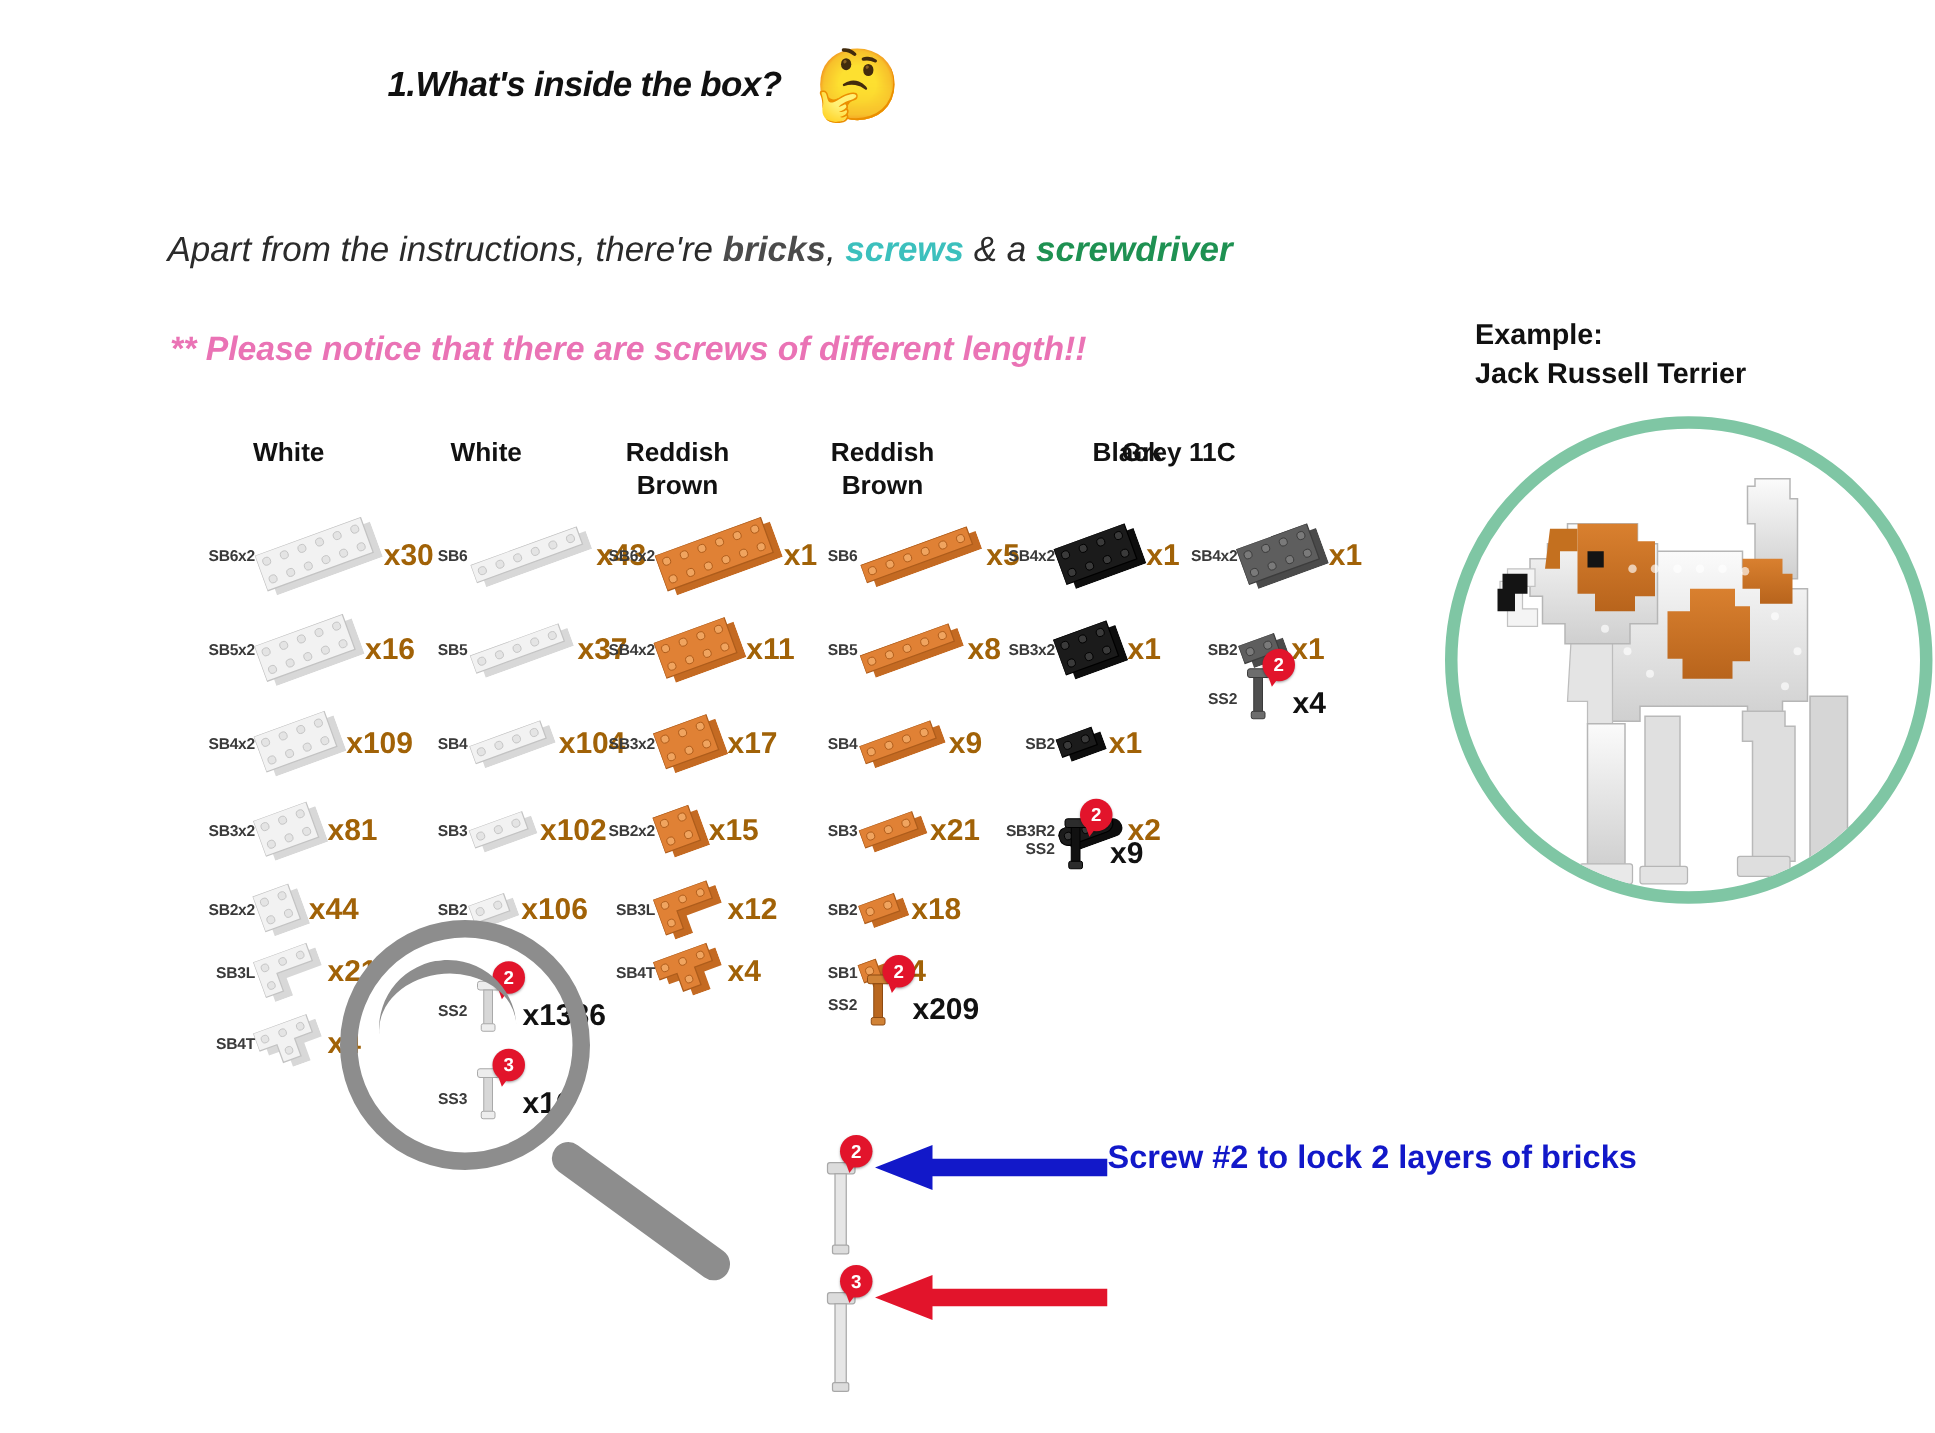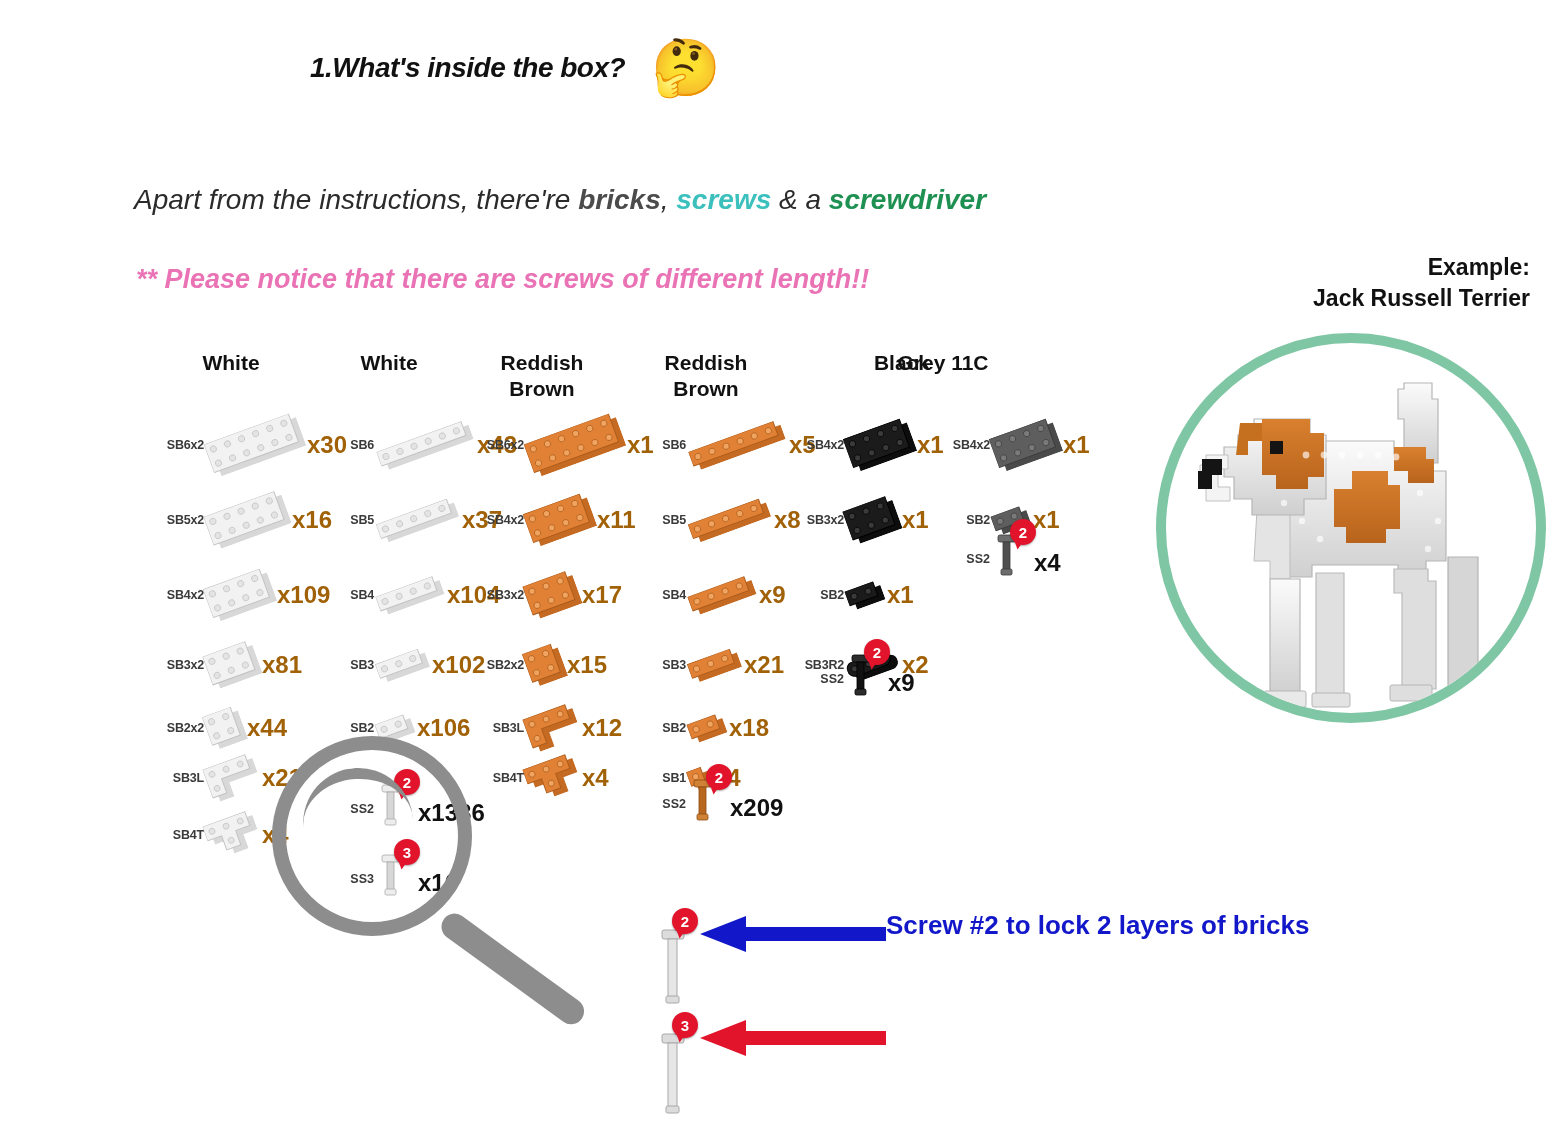--- a/index.html
+++ b/index.html
@@ -31,21 +31,21 @@
 
   .notice{
     position:absolute;left:136px;top:264px;
     font-size:27px;font-weight:bold;font-style:italic;
     color:#ea73b5;white-space:nowrap;
   }
 
   
   .example-label{
     position:absolute;left:1180px;top:252px;width:350px;
-    text-align:right;font-size:23px;font-weight:bold;color:#111;line-height:1.35;
+    text-align:left;font-size:23px;font-weight:bold;color:#111;line-height:1.35;
   }
   .example-circle{
     position:absolute;left:1156px;top:333px;width:390px;height:390px;
     border-radius:50%;border:10px solid #7fc6a4;box-sizing:border-box;
     background:#ffffff;overflow:hidden;
   }
   .dog-wrap{position:absolute;left:0;top:0;width:100%;height:100%;}
 
   
   .col-head{

